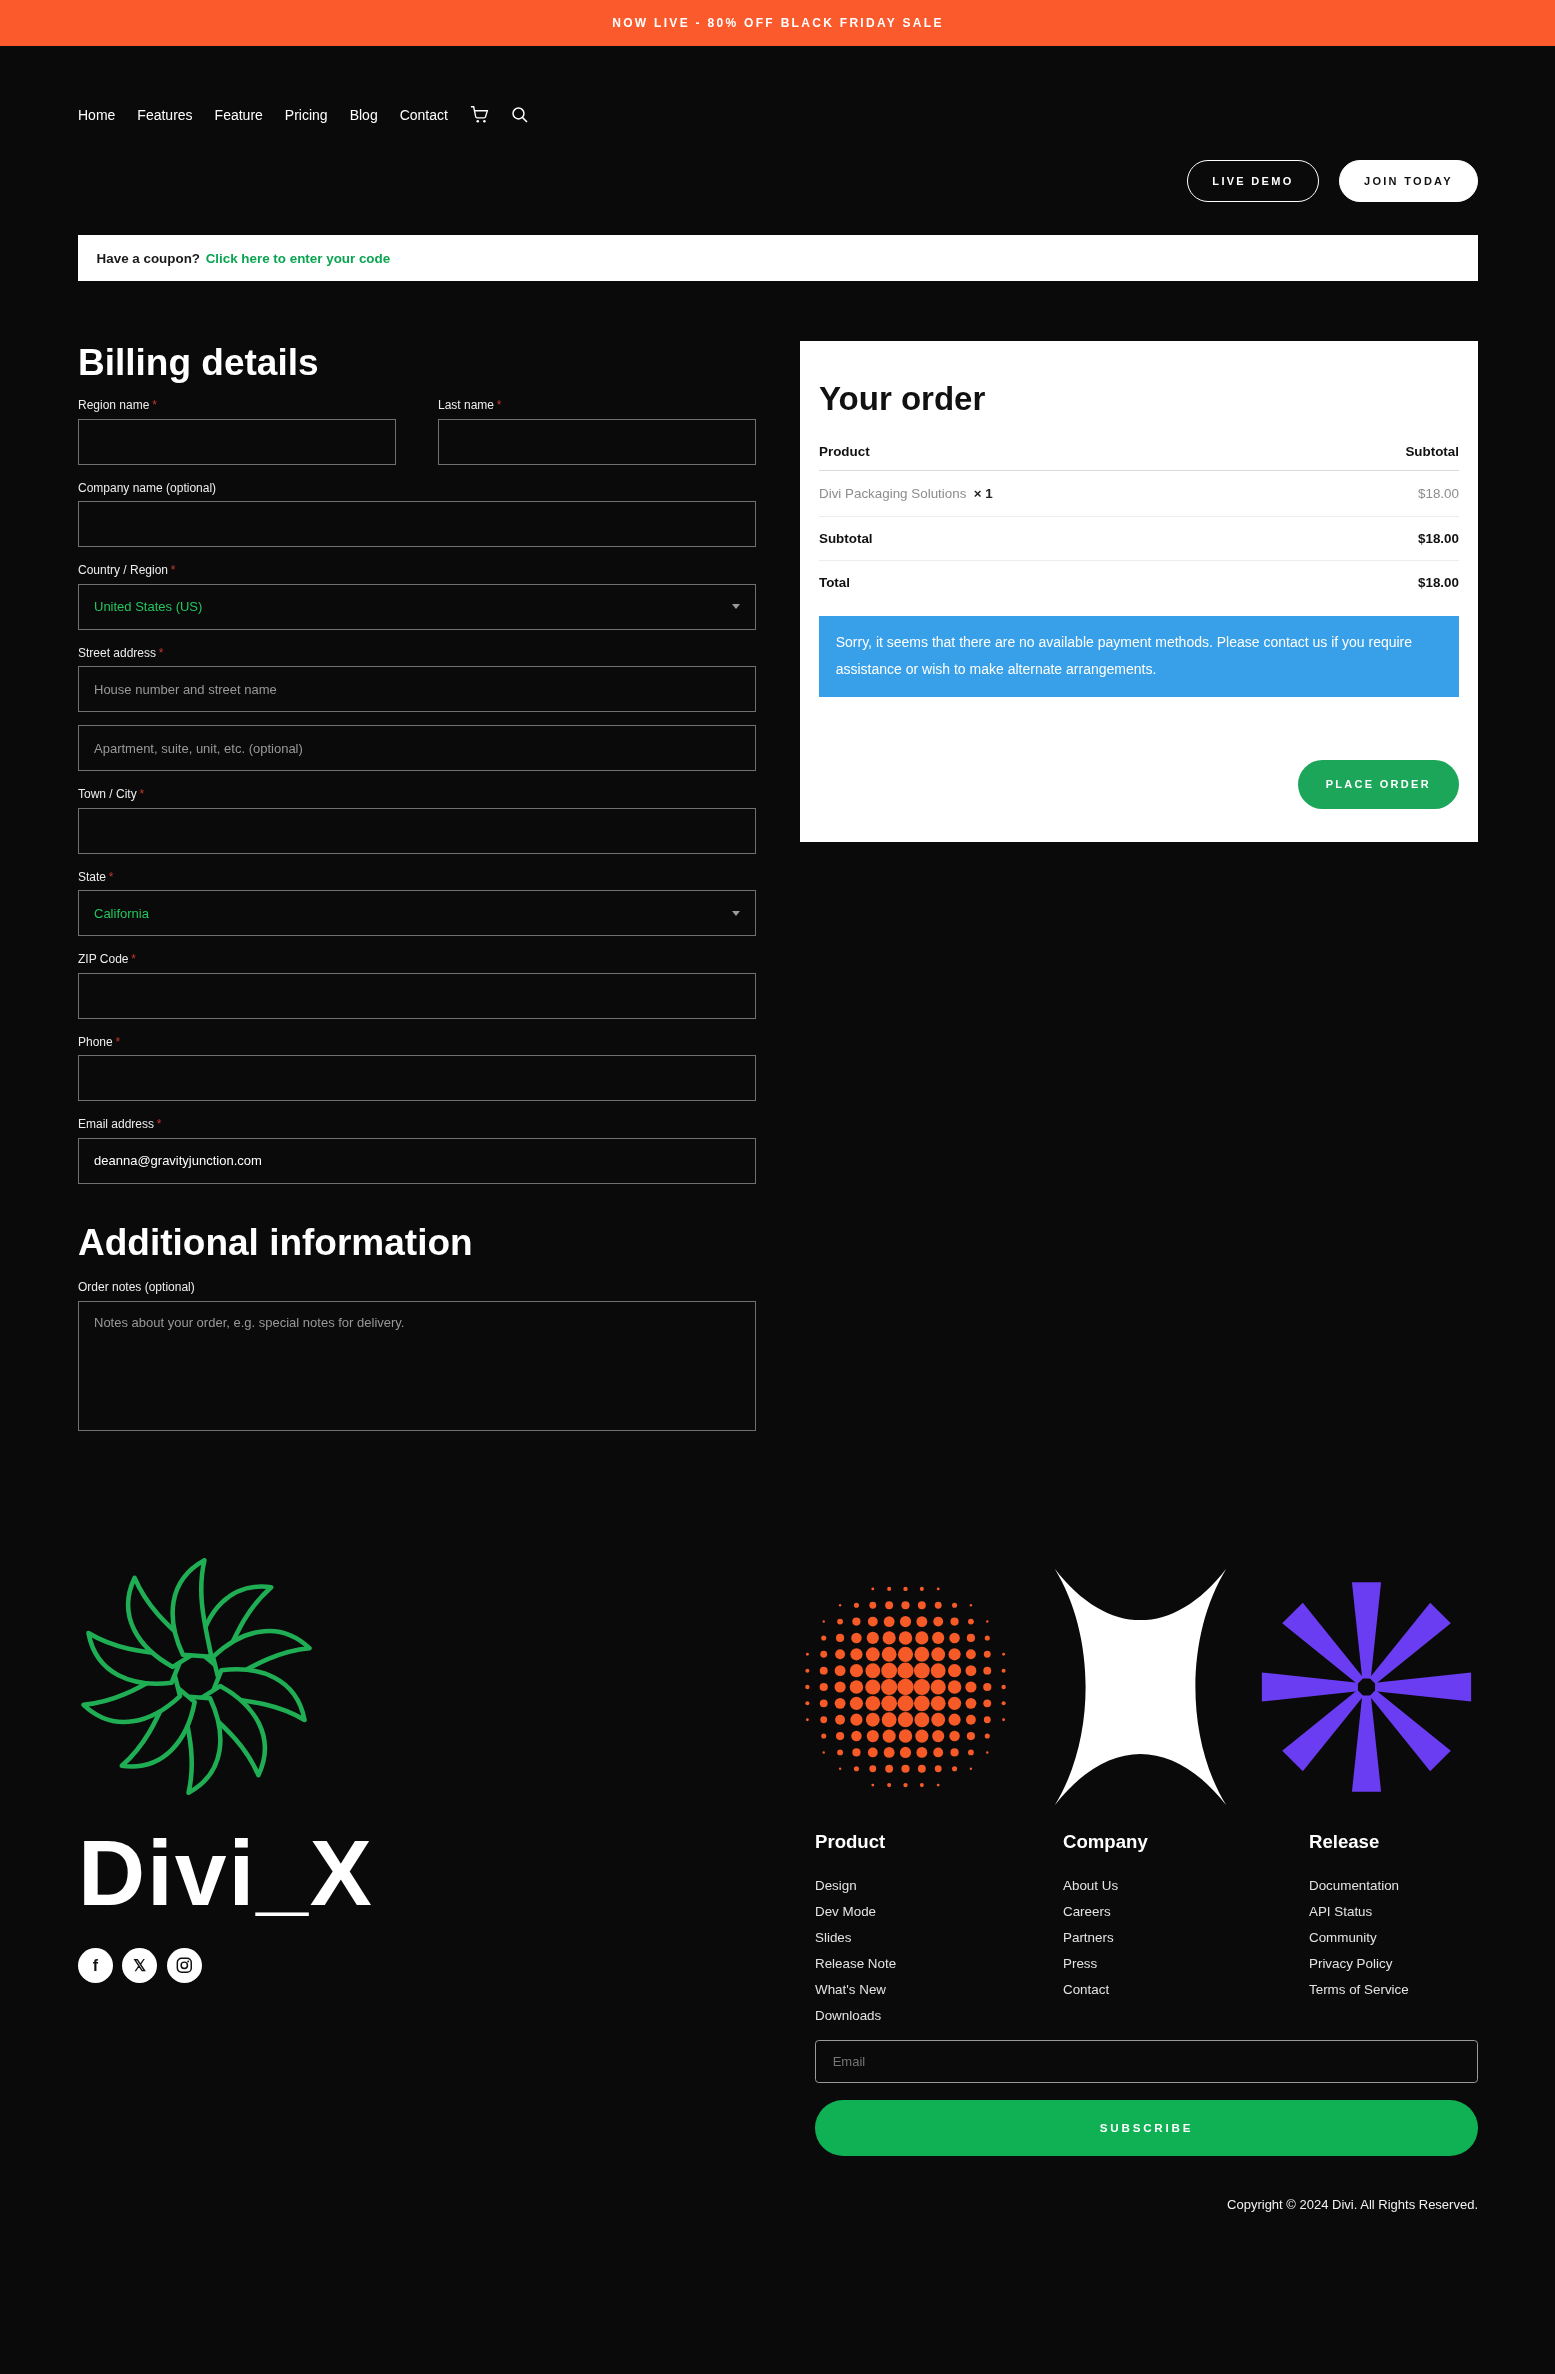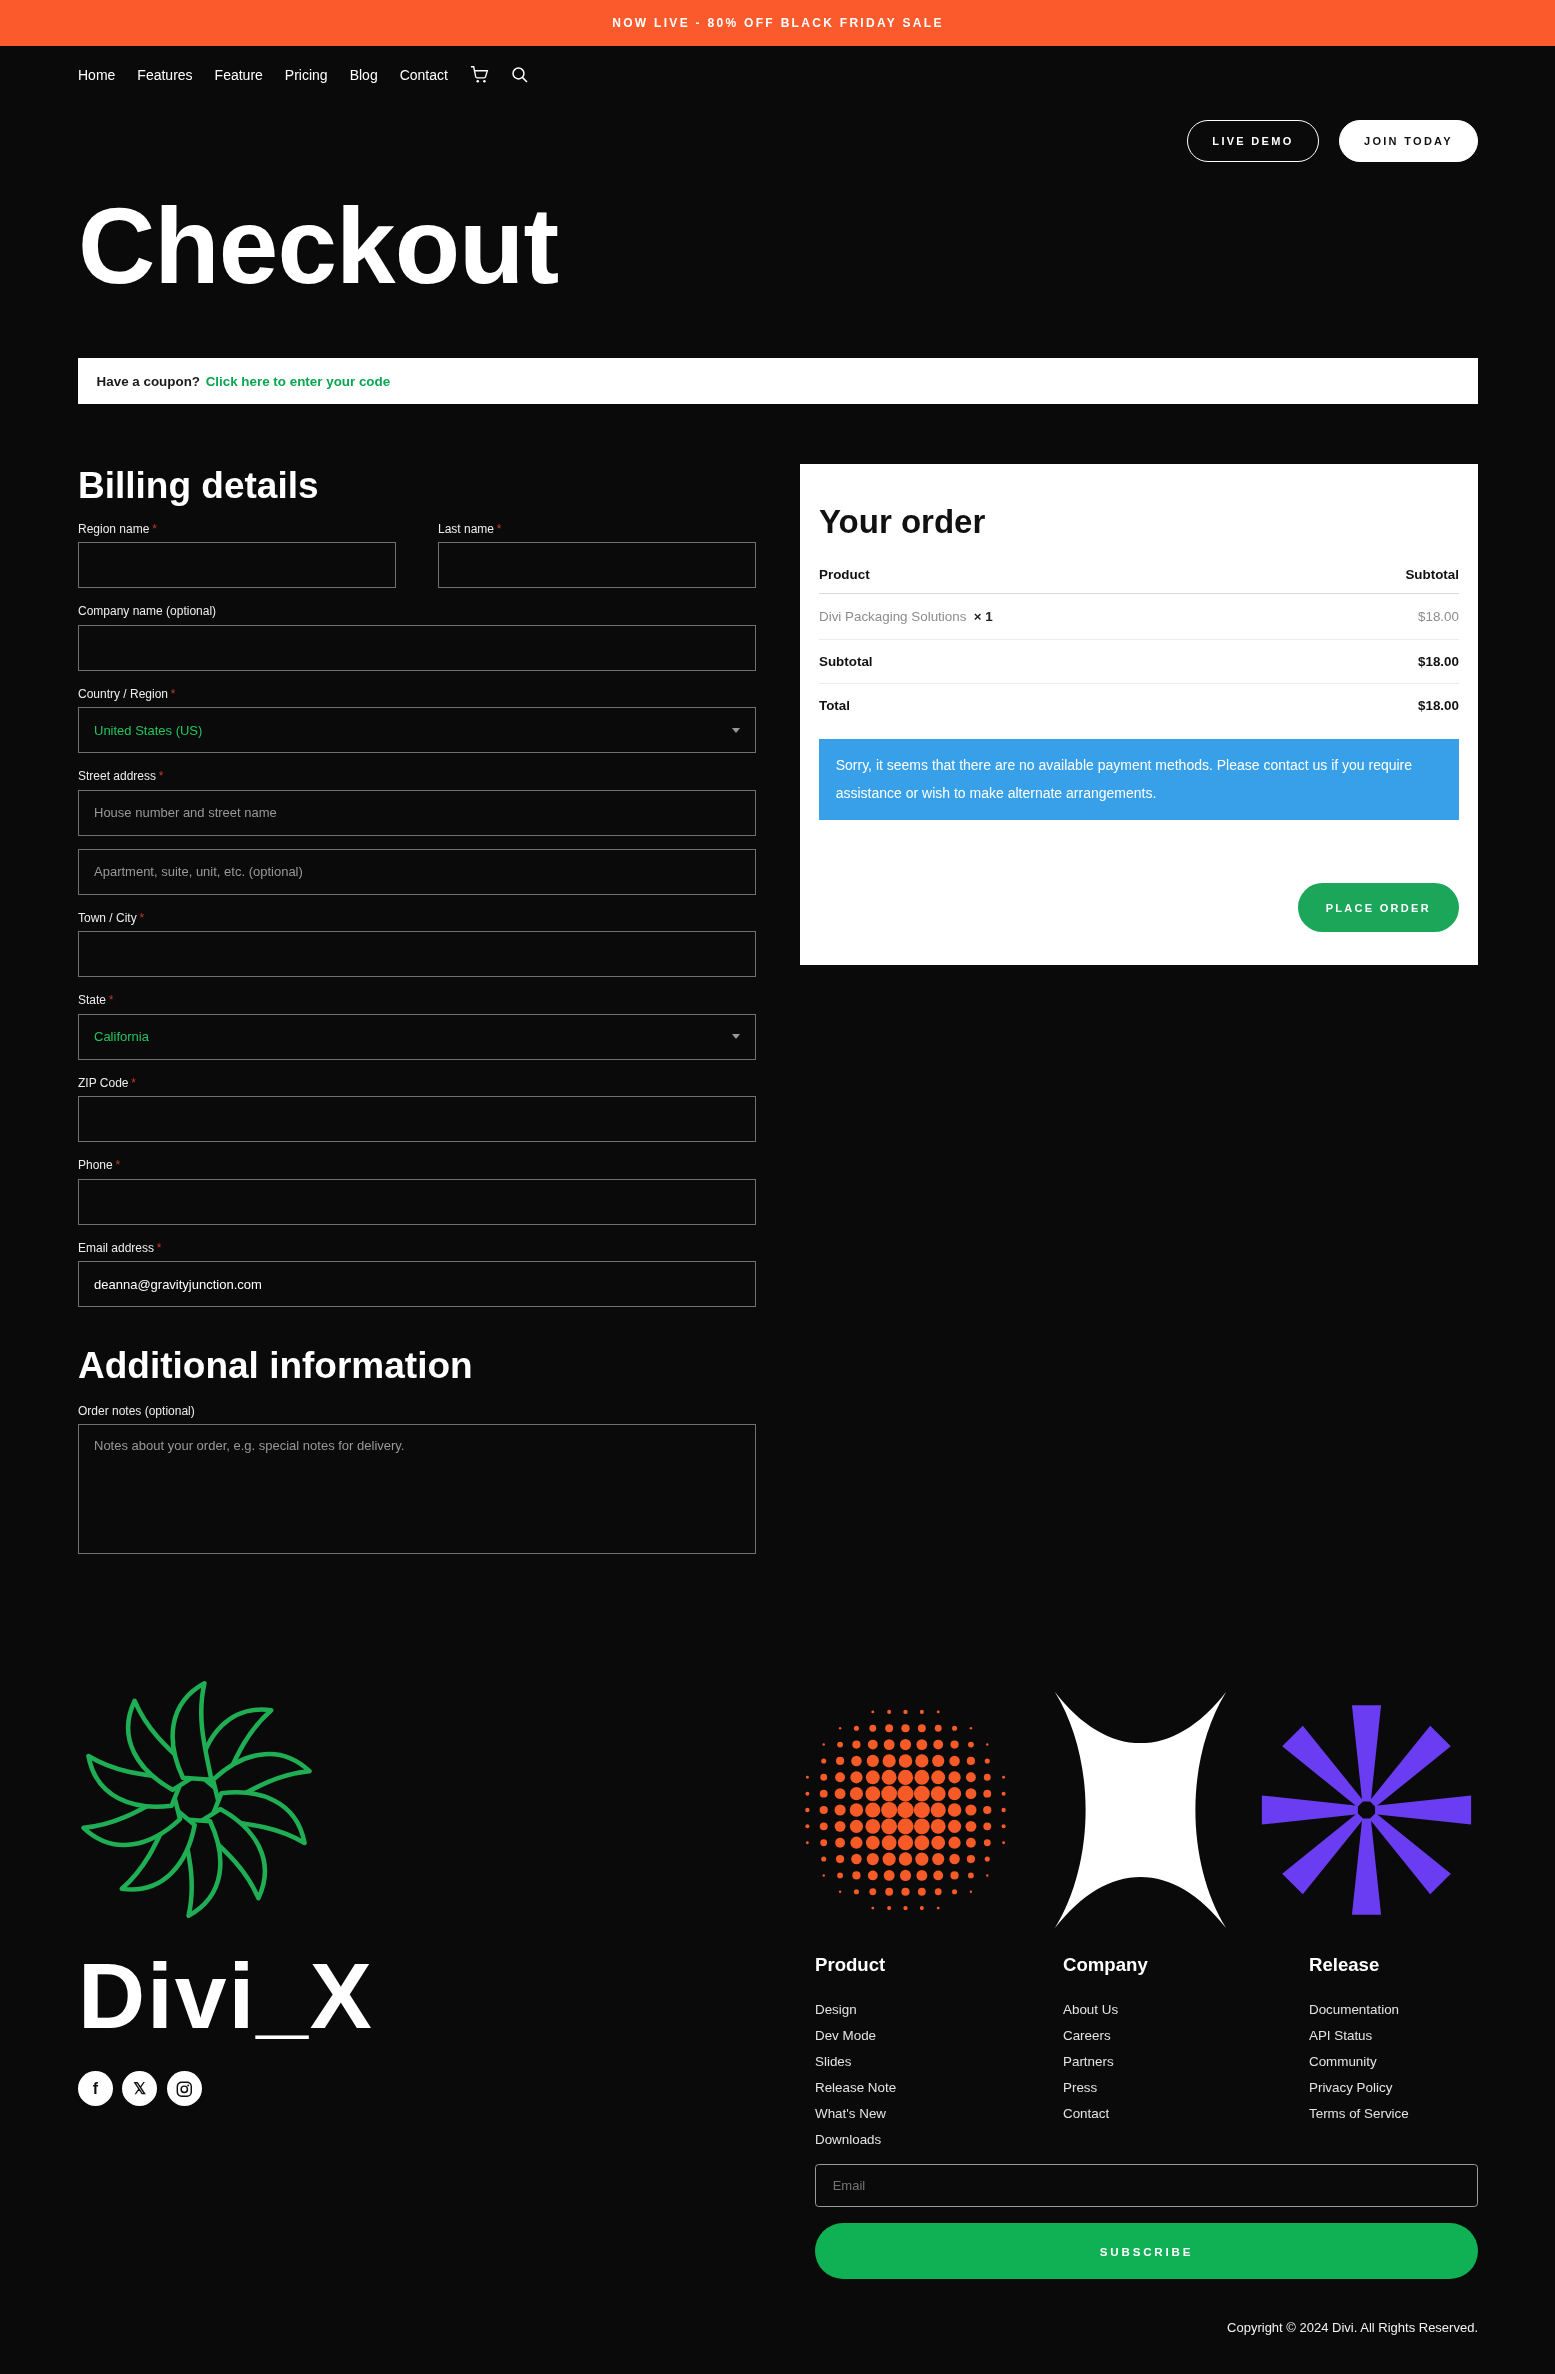--- a/index.html
+++ b/index.html
@@ -15,21 +15,21 @@
 
   
   .banner {
     height:46px; background:#FB5A2D; display:flex; align-items:center; justify-content:center;
   }
   .banner span {
     color:#fff; font-size:12px; font-weight:700; letter-spacing:2.3px;
   }
 
   
-  header { position:relative; height:93px; }
+  header { position:relative; height:93px;margin-top:40px; }
   .nav-links { display:flex; align-items:center; gap:22px; padding-top:20.4px; }
   .nav-links a { color:#fff; text-decoration:none; font-size:14px; }
   .nav-icon { display:inline-flex; align-items:center; cursor:pointer; }
   .nav-icon svg { display:block; }
   .nav-actions { position:absolute; top:74px; right:0; display:flex; gap:20.4px; }
   .btn-pill {
     border-radius:927px; font-size:11px; font-weight:700; letter-spacing:2.3px;
     padding:14px 24px; cursor:pointer; font-family:"Liberation Sans",sans-serif;
   }
   .btn-outline { background:transparent; border:1.9px solid #fff; color:#fff; }
@@ -153,21 +153,20 @@
           <line x1="13.2" y1="13.2" x2="18.2" y2="18.2"></line>
         </svg>
       </span>
     </nav>
     <div class="nav-actions">
       <button class="btn-pill btn-outline">LIVE DEMO</button>
       <button class="btn-pill btn-solid">JOIN TODAY</button>
     </div>
   </header>
 
-  <h1 class="page-title">Checkout</h1>
 
   <div class="coupon">
     <span class="q">Have a coupon?</span>
     <a href="#">Click here to enter your code</a>
   </div>
 
   <main class="main-cols">
 
     <section>
       <h2 class="section-title billing-title">Billing details</h2>

